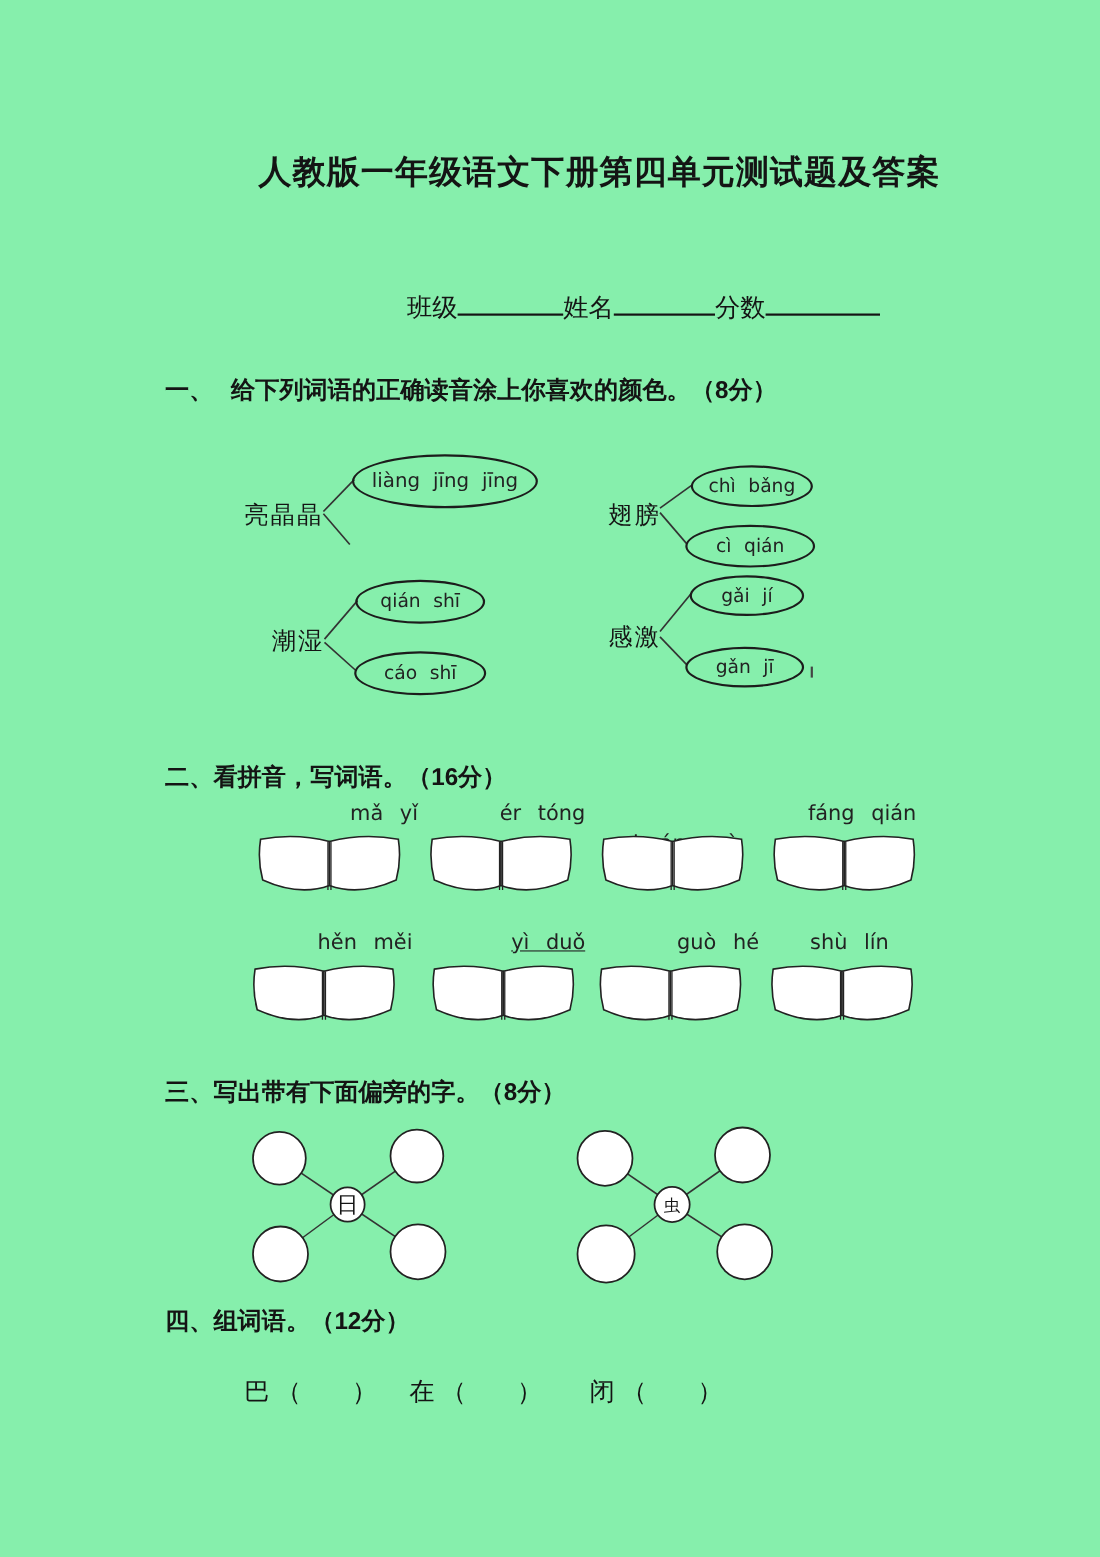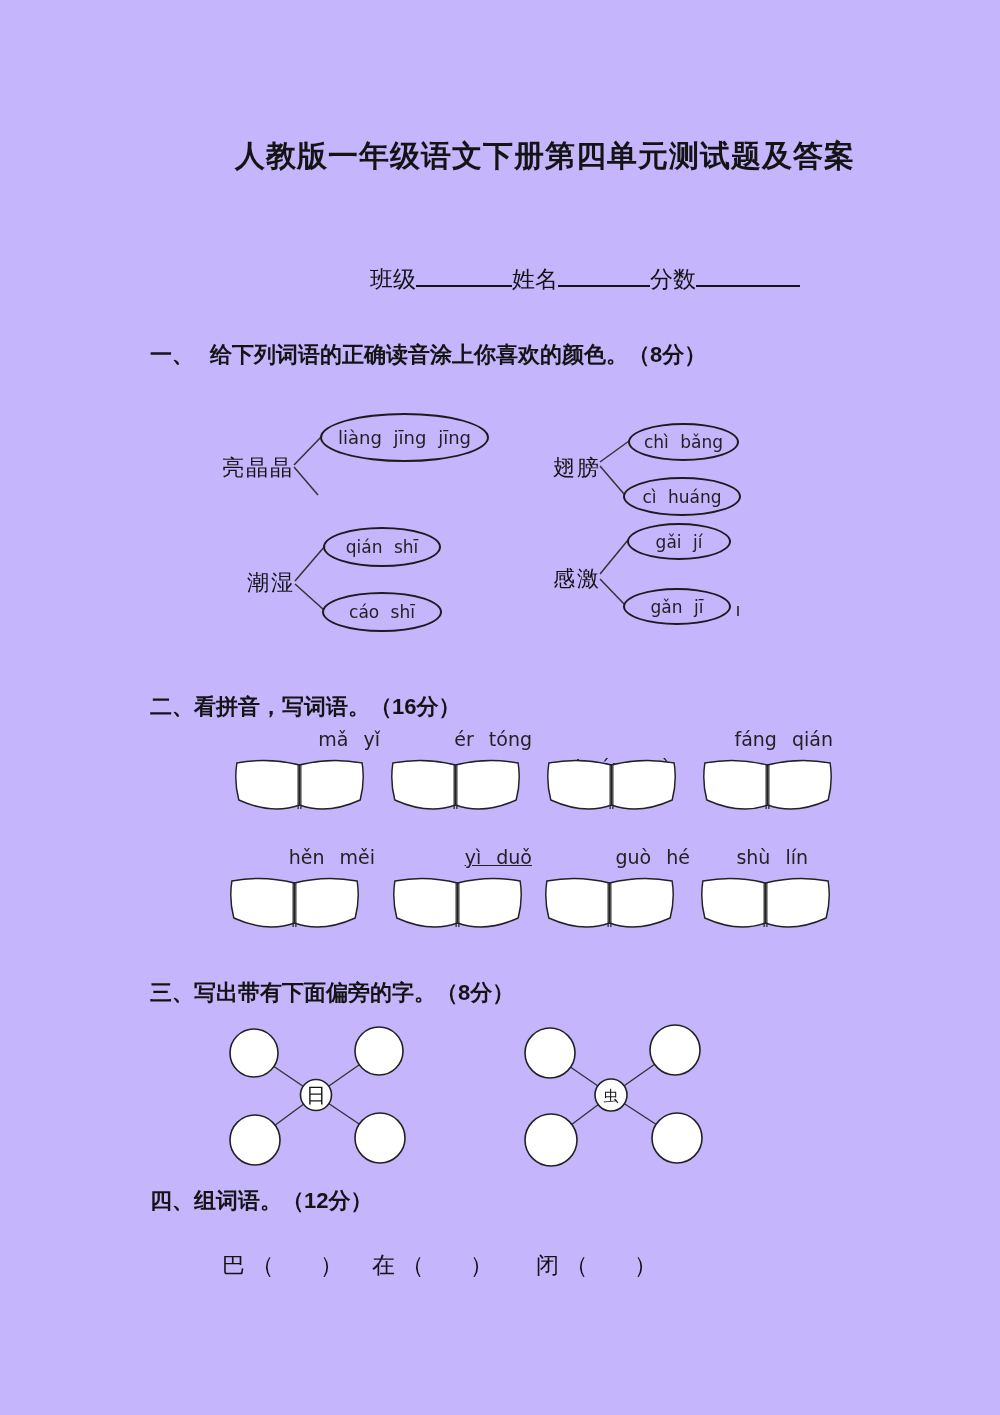--- a/index.html
+++ b/index.html
@@ -1,18 +1,18 @@
 <!DOCTYPE html>
 <html><head>
 <meta charset="utf-8">
 <style>
   html,body { margin:0; padding:0; background:#ffffff; }
   .page {
     position:relative; width:1000px; height:1415px; margin:0 auto;
-    background:#c4b5fd; color:#141414; overflow:hidden;
+    background:#86efac; color:#141414; overflow:hidden;
     font-family:"Liberation Serif", serif;
   }
   .title {
     position:absolute; left:90px; top:136px; width:910px;
     text-align:center; font-size:30px; font-weight:bold; letter-spacing:1px;
     font-family:"Liberation Sans", sans-serif;
   }
   .info-row { position:absolute; left:370px; top:260px; font-size:23px; white-space:nowrap; }
   .blank { display:inline-block; border-bottom:2px solid #141414; height:25px; vertical-align:baseline; }
   .b1 { width:96px; } .b2 { width:92px; } .b3 { width:104px; }
@@ -99,21 +99,21 @@
       <line x1="600" y1="179" x2="624" y2="204" stroke="#333" stroke-width="1.5"></line>
     </svg>
 
     <div class="q1-word w0">亮晶晶</div>
     <div class="q1-word w1">翅膀</div>
     <div class="q1-word w2">潮湿</div>
     <div class="q1-word w3">感激</div>
 
     <div class="oval o0">liàng jīng jīng</div>
     <div class="oval o2">chì bǎng</div>
-    <div class="oval o3">cì huáng</div>
+    <div class="oval o3">cì qián</div>
     <div class="oval o4">qián shī</div>
     <div class="oval o5">cáo shī</div>
     <div class="oval o6">gǎi jí</div>
     <div class="oval o7">gǎn jī</div>
 
     <div class="stray"></div>
   </div>
 
   <div class="heading" id="h2">
     <span>二、</span><span>看拼音，写词语。（16分）</span>

